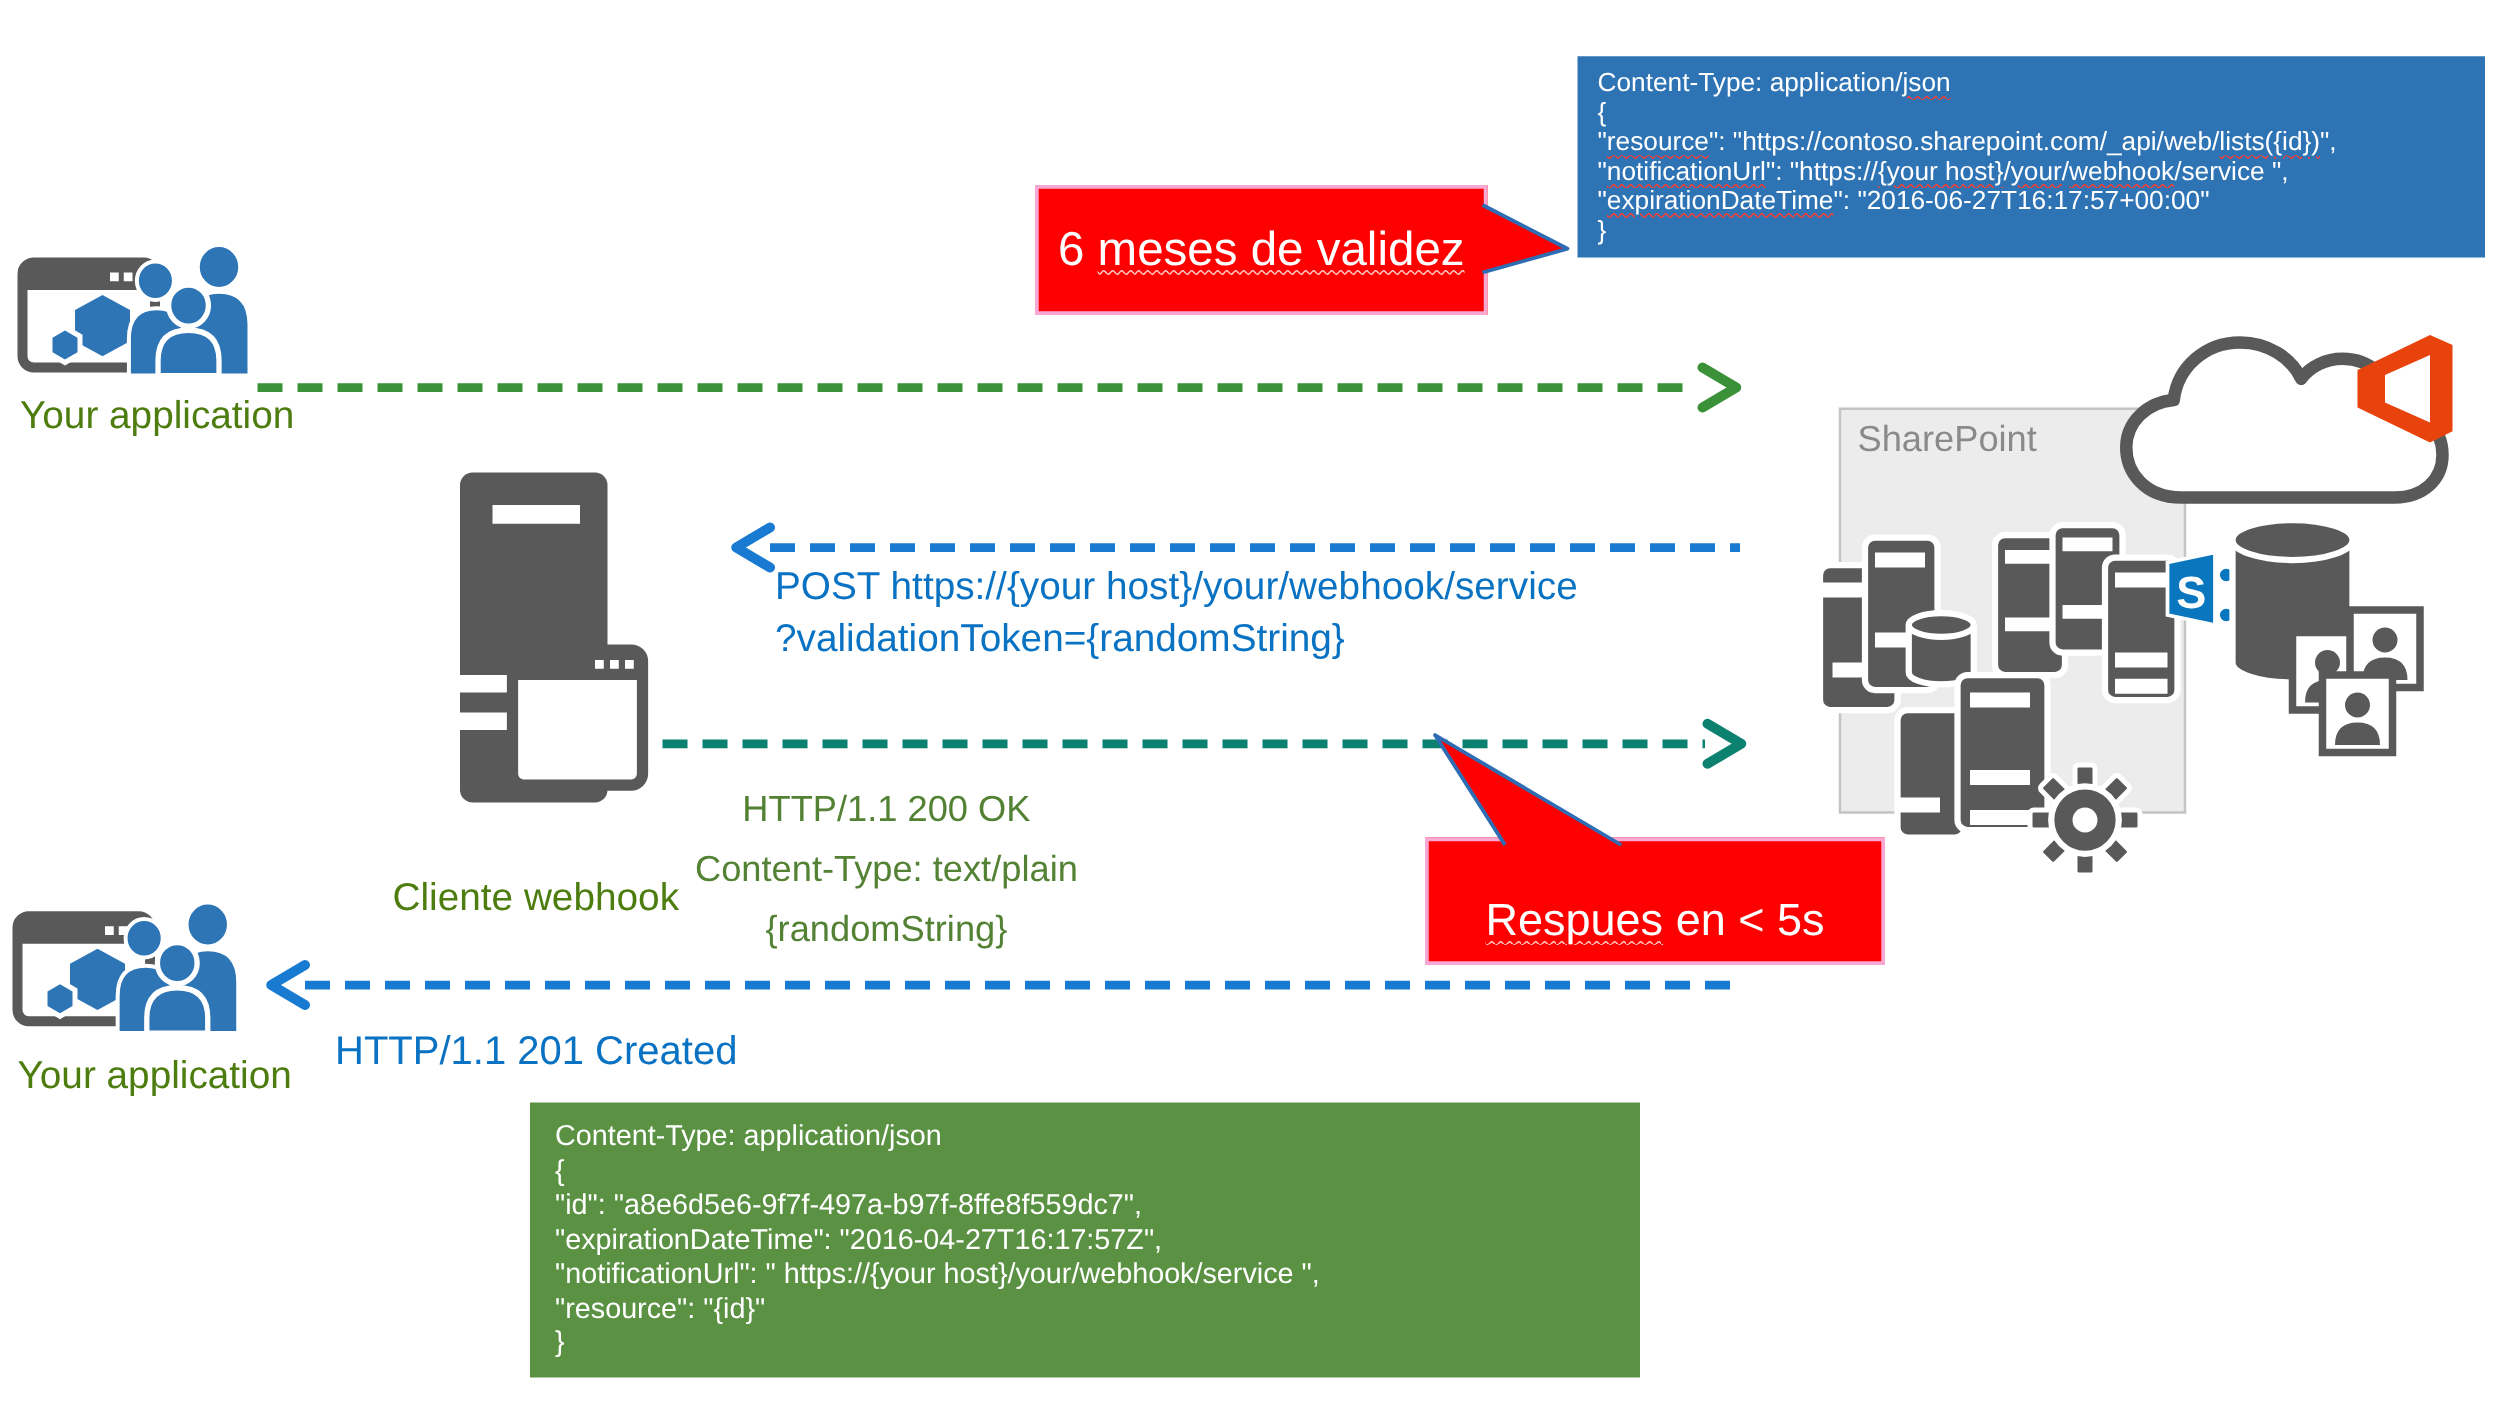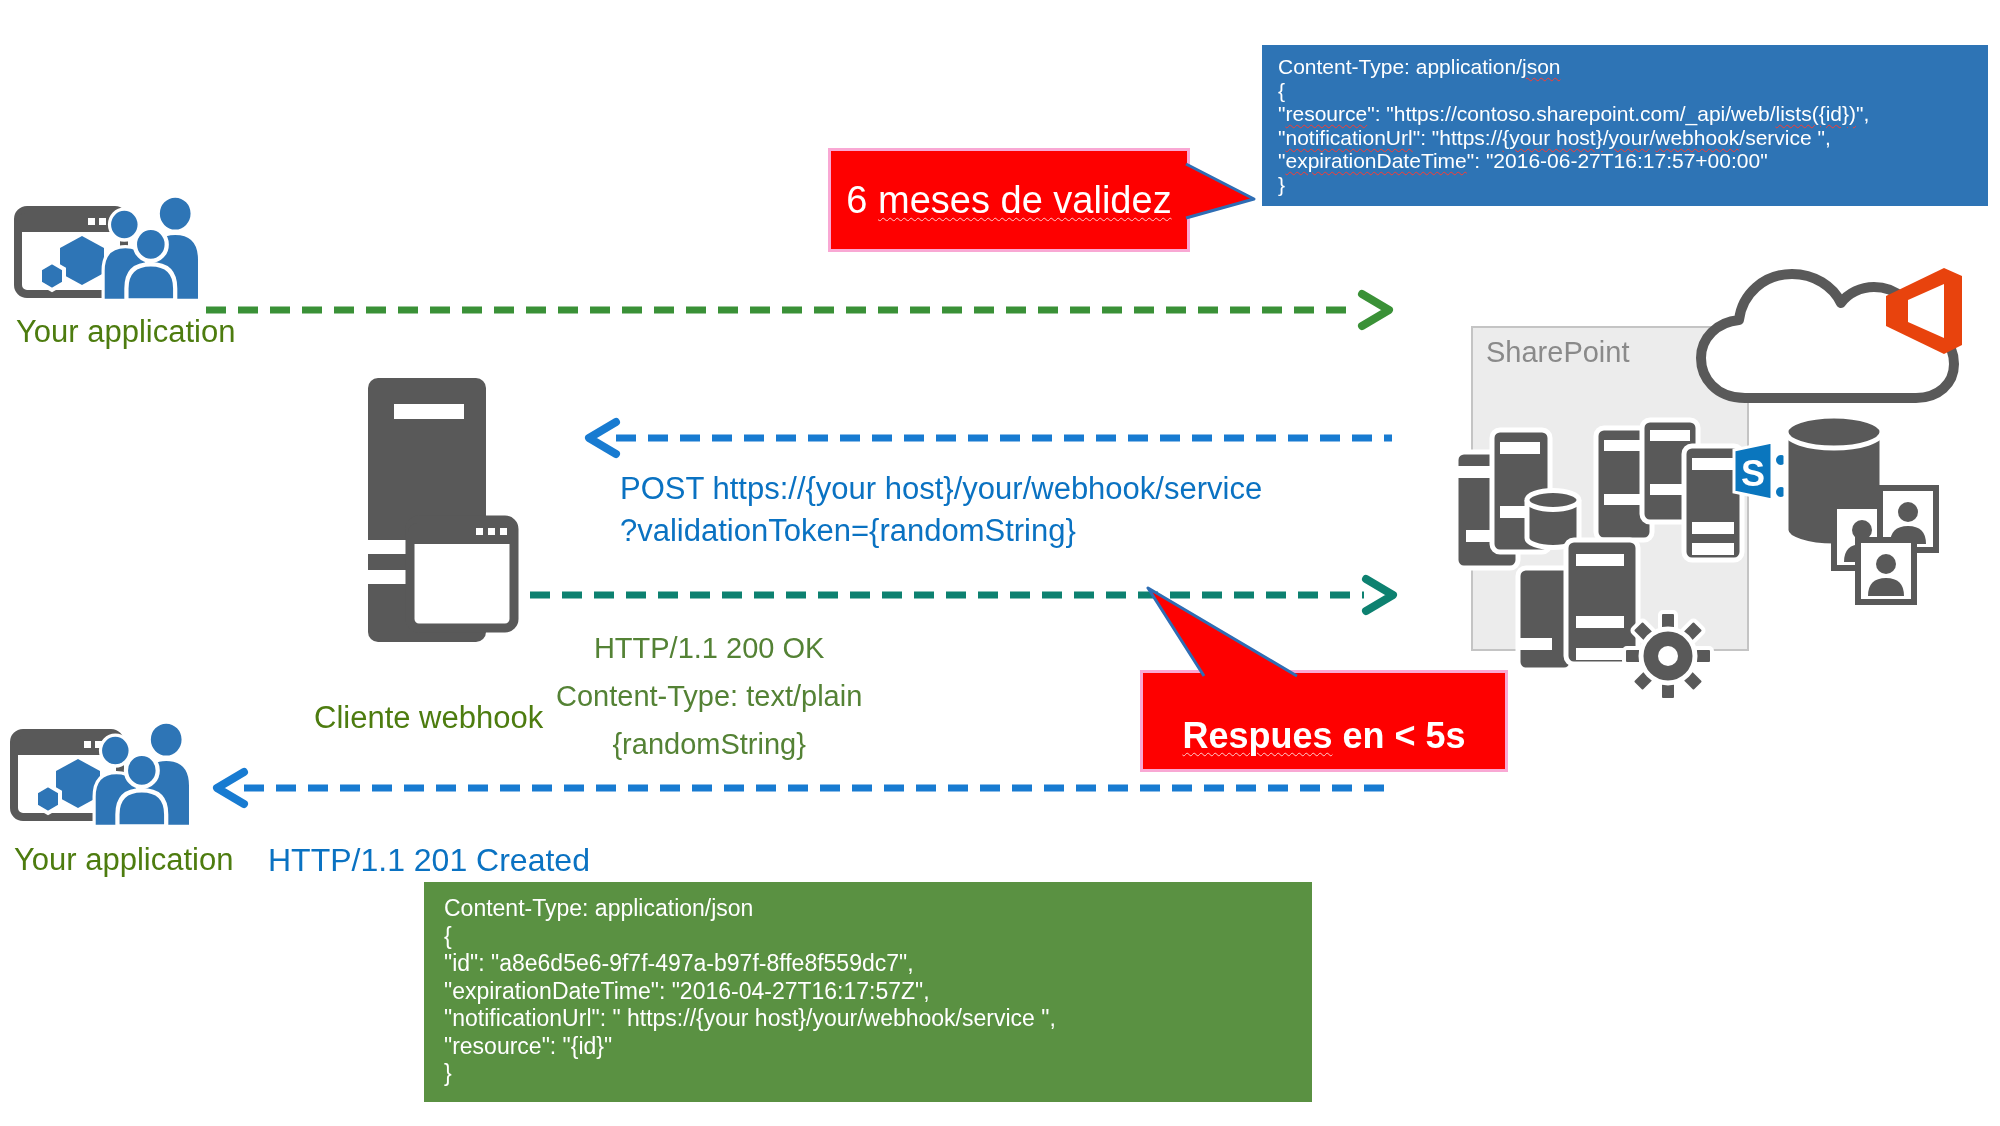--- a/index.html
+++ b/index.html
@@ -6,40 +6,40 @@
   html,body{margin:0;padding:0;background:#ffffff;}
   .diagram{position:relative;width:2000px;height:1126px;background:#fff;
            font-family:"Liberation Sans",sans-serif;overflow:hidden;}
   .abs{position:absolute;}
   svg.layer{position:absolute;left:0;top:0;pointer-events:none;}
   .base-layer{z-index:1;}
   .top-layer{z-index:3;}
 
   .gray-label{color:#4d7c0f;font-size:31px;white-space:nowrap;z-index:2;}
   .green-text{color:#548235;font-size:31px;white-space:nowrap;z-index:2;}
-  .blue-text{color:#0a72c2;font-size:31px;white-space:nowrap;z-index:2;margin-top:20px;}
+  .blue-text{color:#0a72c2;font-size:31px;white-space:nowrap;z-index:2;}
 
   .code-box{color:#ffffff;white-space:pre;z-index:2;box-sizing:border-box;}
   .code-box .sp{text-decoration-line:underline;text-decoration-style:wavy;
                 text-decoration-color:#ff3b2f;text-decoration-thickness:1px;
                 text-underline-offset:3px;}
   .request-box{left:1262px;top:45px;width:726px;height:161px;background:#2e74b5;
                padding:10px 16px;font-size:21px;line-height:23.5px;}
   .response-box{left:424px;top:882px;width:888px;height:220px;background:#5a9142;
                 padding:13px 20px;font-size:23px;line-height:27.5px;}
 
   .callout{background:#fe0000;border:3px solid #f9a8d4;color:#ffffff;
            display:flex;align-items:center;justify-content:center;
            box-sizing:border-box;z-index:2;white-space:pre;}
   .callout .sp{text-decoration-line:underline;text-decoration-style:wavy;
                text-decoration-color:rgba(255,215,215,.95);
                text-decoration-thickness:1px;text-underline-offset:4px;}
   .callout-validity{left:828px;top:148px;width:362px;height:104px;font-size:38px;}
   .callout-response-time{left:1140px;top:670px;width:368px;height:102px;font-size:36px;
-                         align-items:flex-end;padding-bottom:12px;font-weight:bold;}
+                         align-items:flex-end;padding-bottom:12px;}
 </style>
 </head>
 <body>
 
 <div class="diagram">
 
   <svg class="layer base-layer" width="2000" height="1126" viewBox="0 0 2000 1126">
     <defs>
 
       <g id="appwin">

